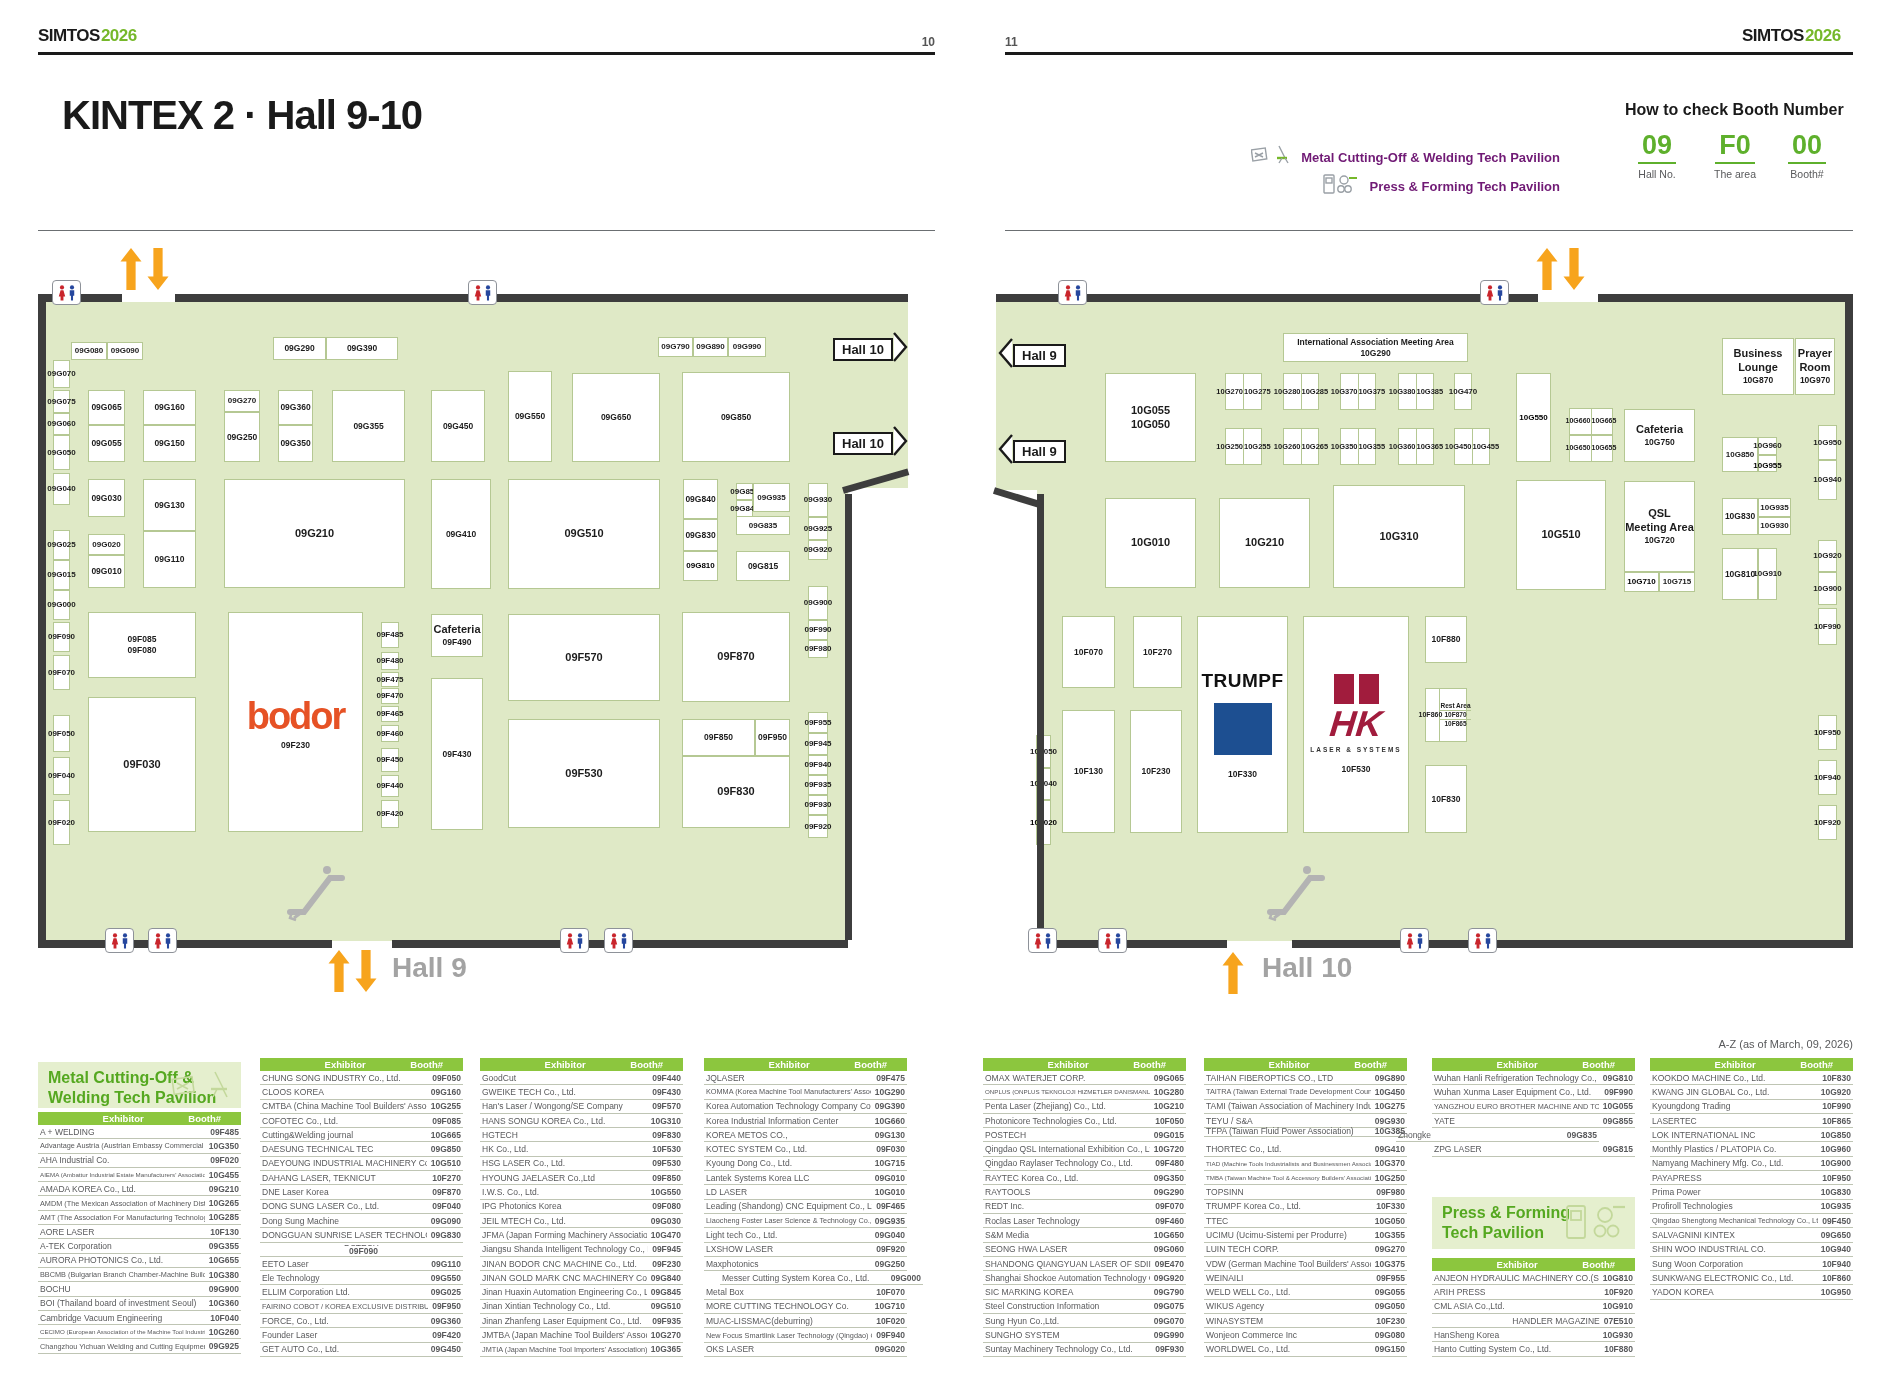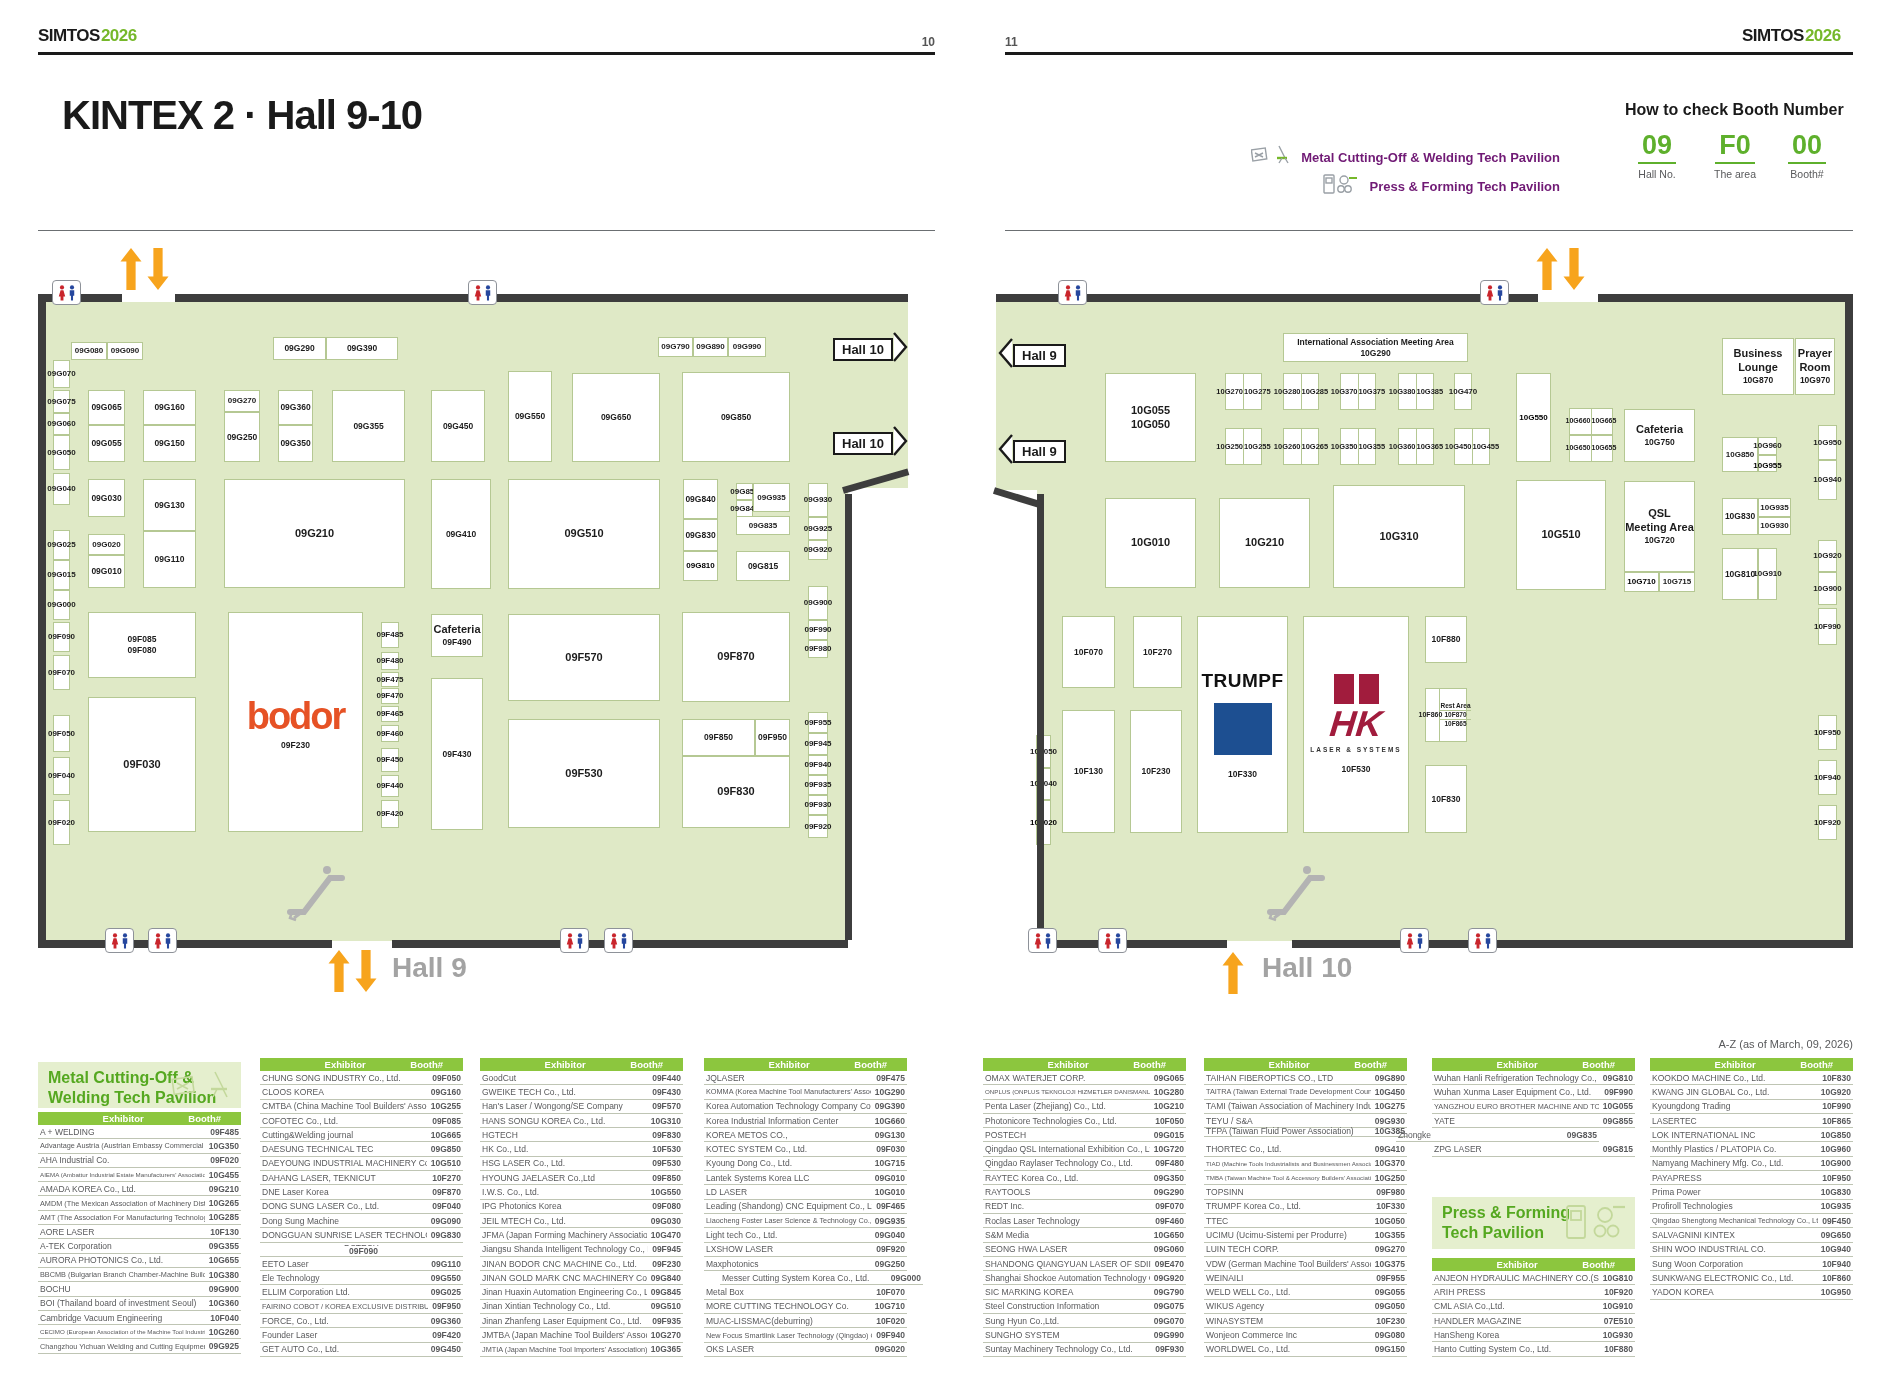--- a/index.html
+++ b/index.html
@@ -1316,21 +1316,21 @@
     <span class="bn">10G810</span>
   </div>
 <div class="dirrow" style="left: 1432px; top: 1285.3px; width: 203px; height: 14.3px;">
     <span class="nm">ARIH PRESS</span>
     <span class="bn">10F920</span>
   </div>
 <div class="dirrow" style="left: 1432px; top: 1299.6px; width: 203px; height: 14.3px;">
     <span class="nm">CML ASIA Co.,Ltd.</span>
     <span class="bn">10G910</span>
   </div>
-<div class="dirrow" style="left: 1432px; top: 1313.9px; width: 203px; height: 14.3px;">
+<div class="dirrow" style="left: 1432px; top: 1313.9px; width: 203px; height: 14.3px; text-align: right;">
     <span class="nm">HANDLER MAGAZINE</span>
     <span class="bn">07E510</span>
   </div>
 <div class="dirrow" style="left: 1432px; top: 1328.2px; width: 203px; height: 14.3px;">
     <span class="nm">HanSheng Korea</span>
     <span class="bn">10G930</span>
   </div>
 <div class="dirrow" style="left: 1432px; top: 1342.5px; width: 203px; height: 14.3px;">
     <span class="nm">Hanto Cutting System Co., Ltd.</span>
     <span class="bn">10F880</span>

